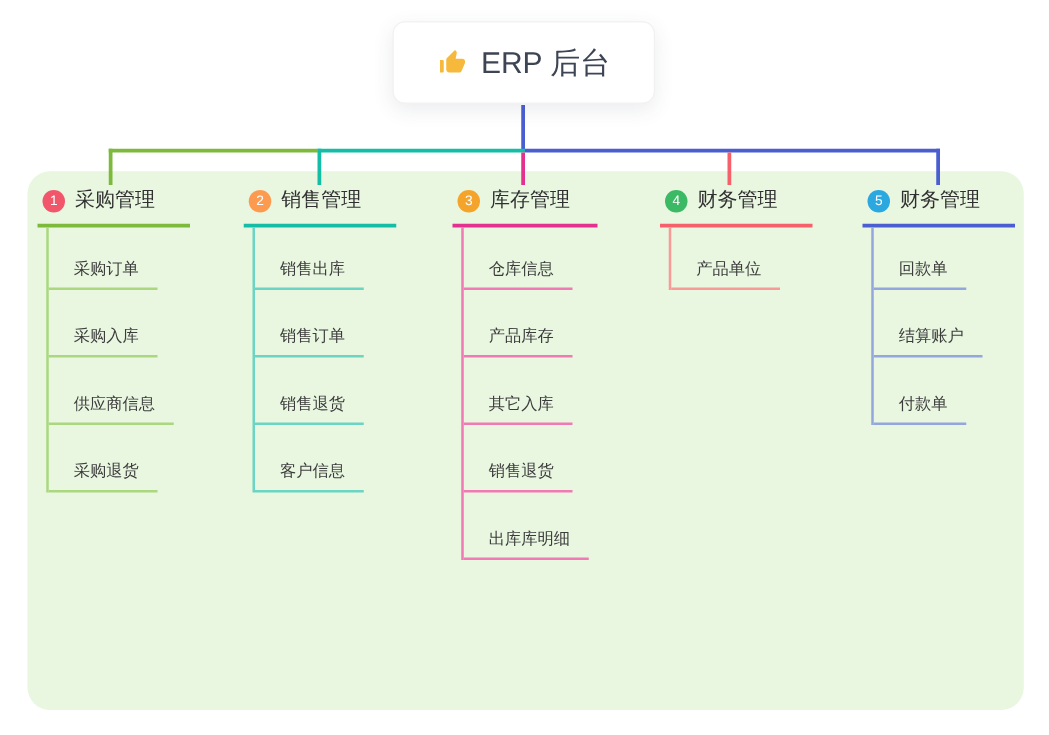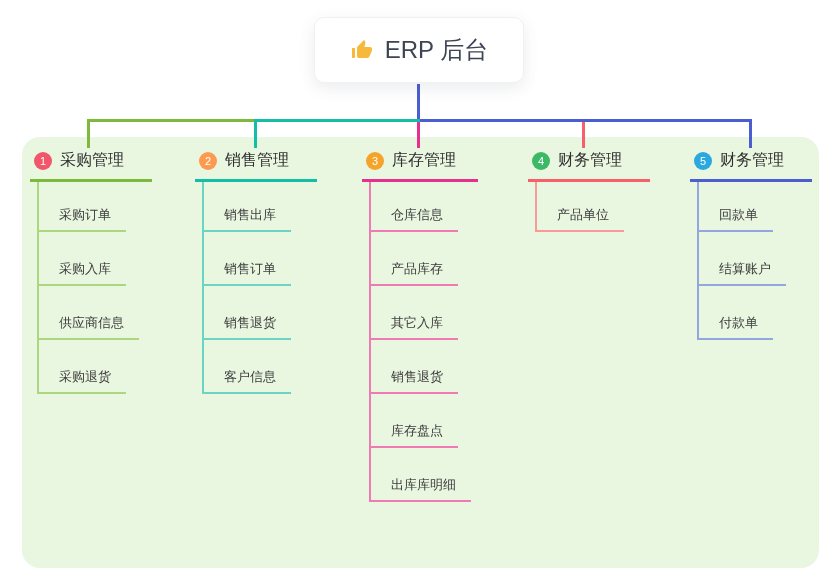--- a/index.html
+++ b/index.html
@@ -131,23 +131,20 @@
       <div class="item">
           <span class="item-label">产品库存</span>
         </div>
       <div class="item">
           <span class="item-label">其它入库</span>
         </div>
       <div class="item">
           <span class="item-label">销售退货</span>
         </div>
       <div class="item">
-          <span class="item-label">库存盘点</span>
-        </div>
-      <div class="item">
           <span class="item-label">出库库明细</span>
         </div>
     </div>
   </div>
 
   <div class="branch b4">
     <div class="branch-header">
       <span class="badge">4</span>
       <span>财务管理</span>
     </div>

